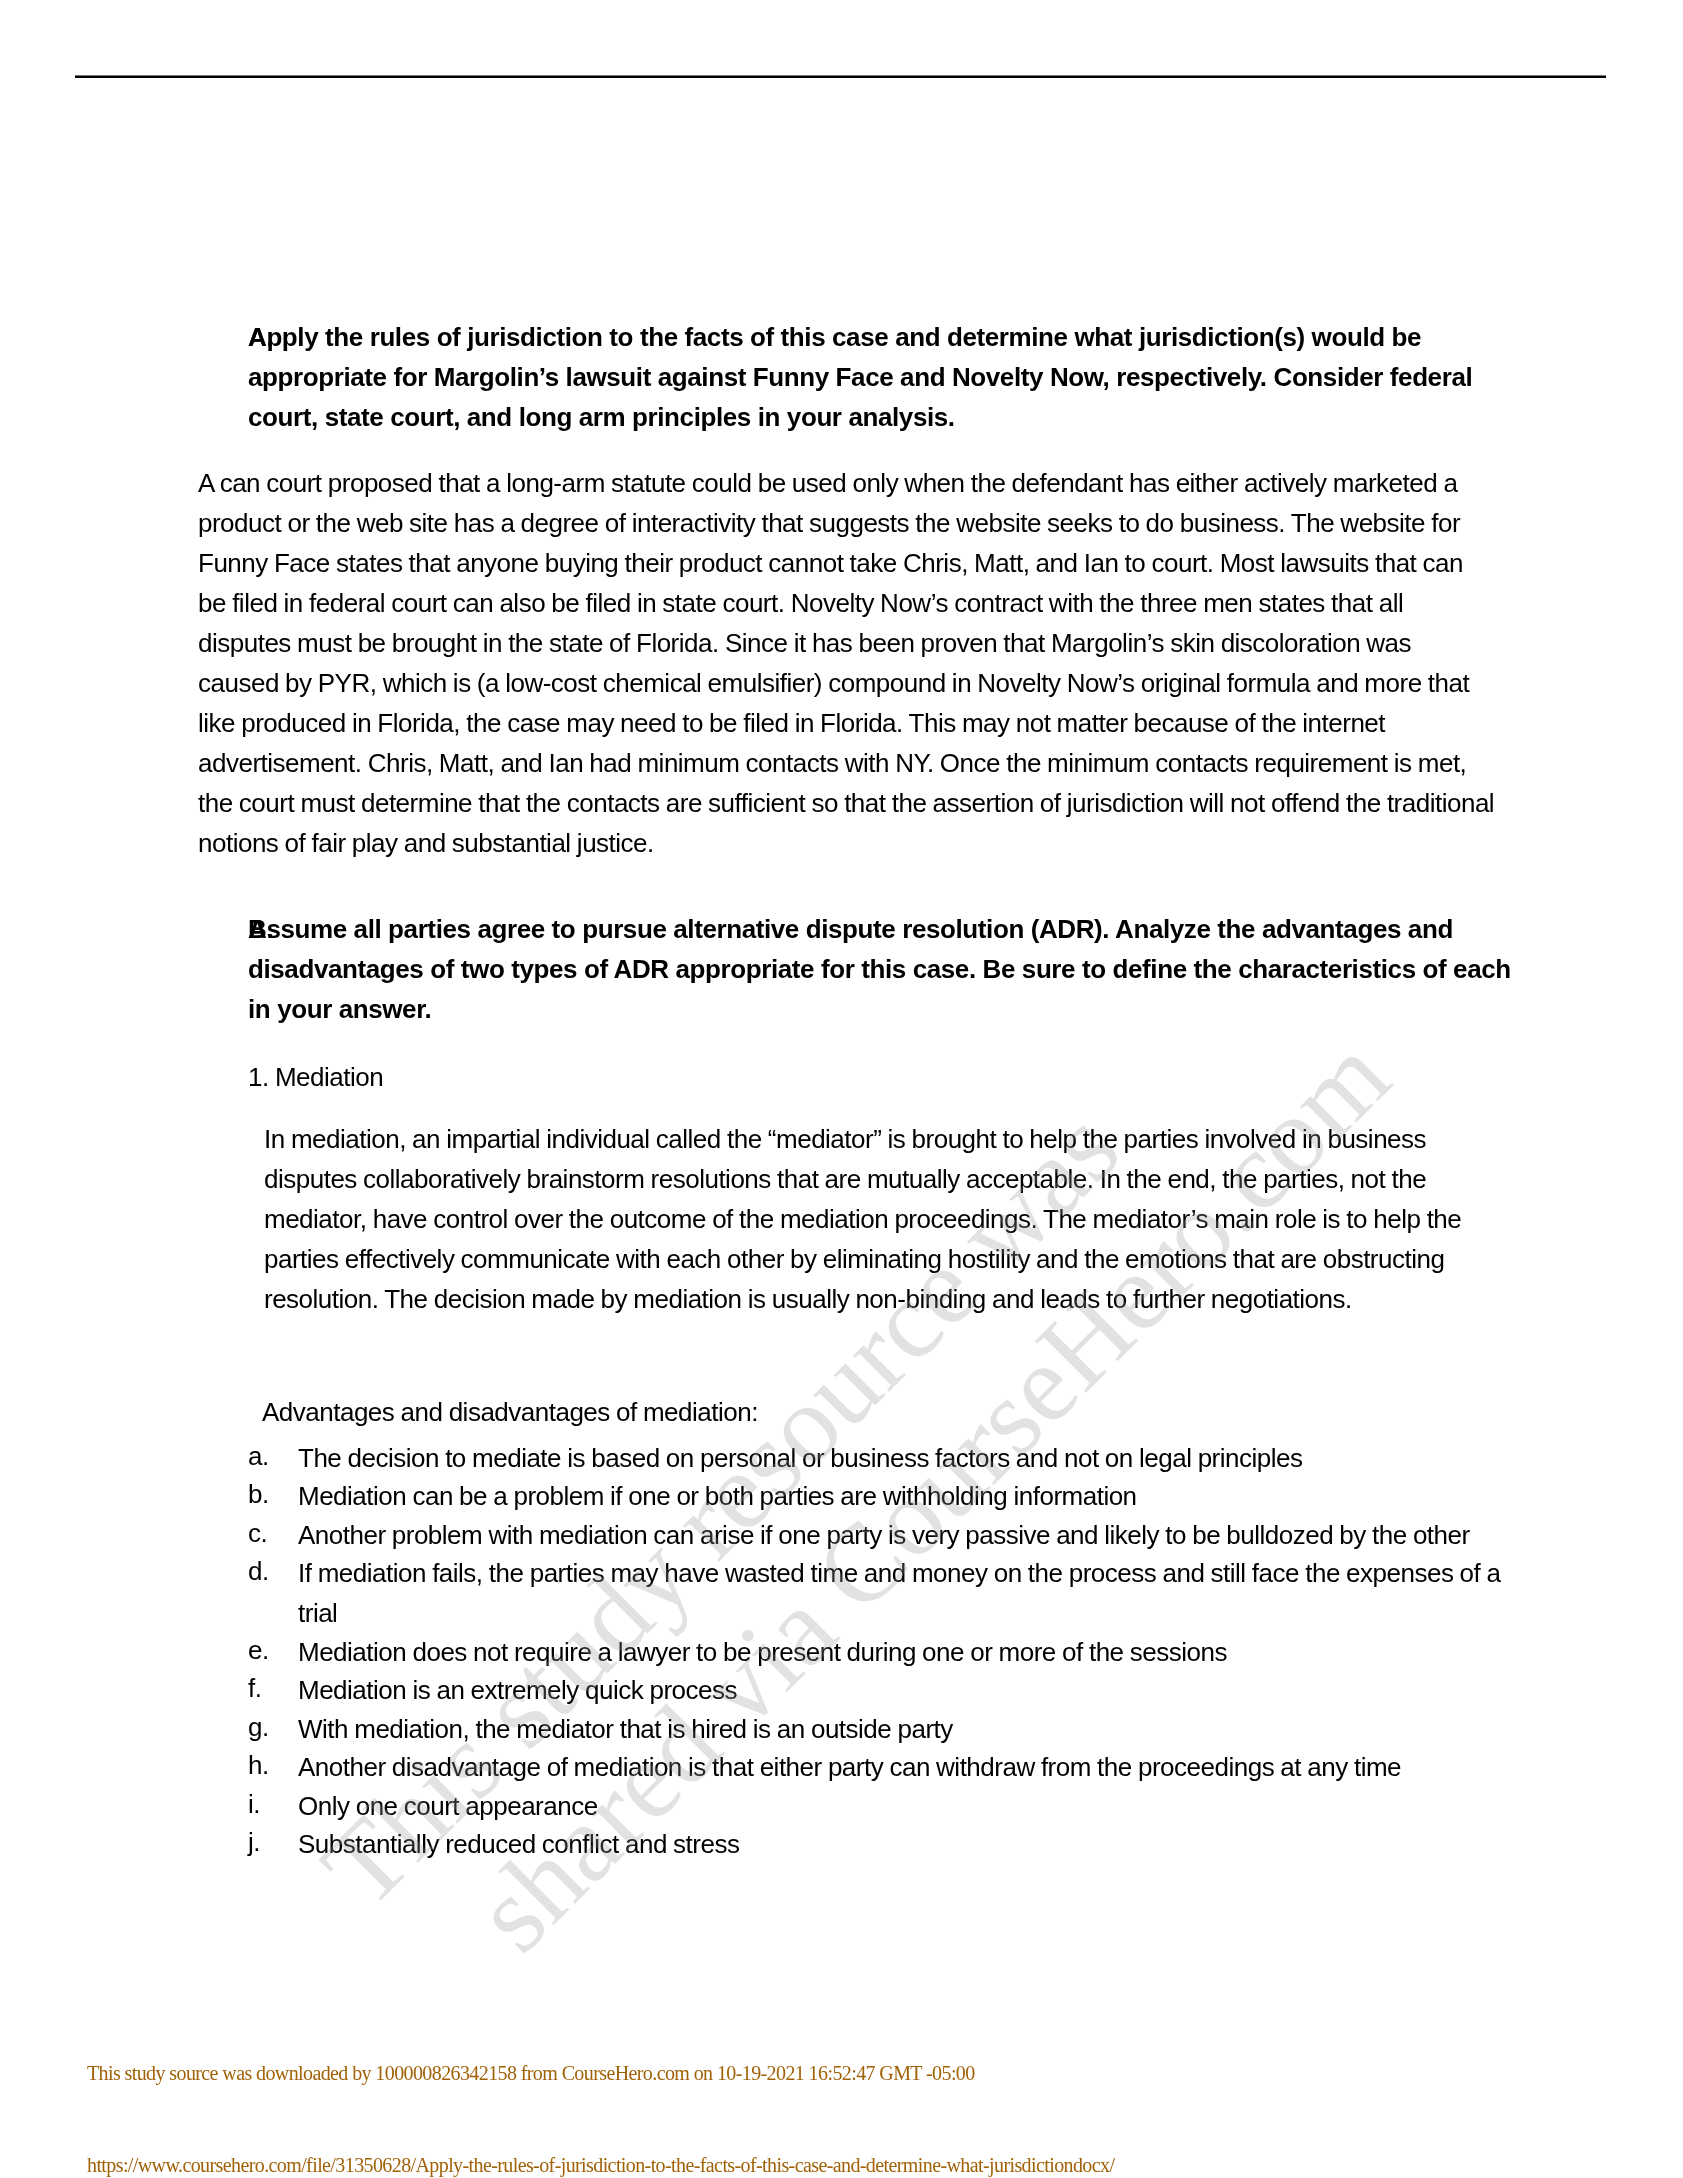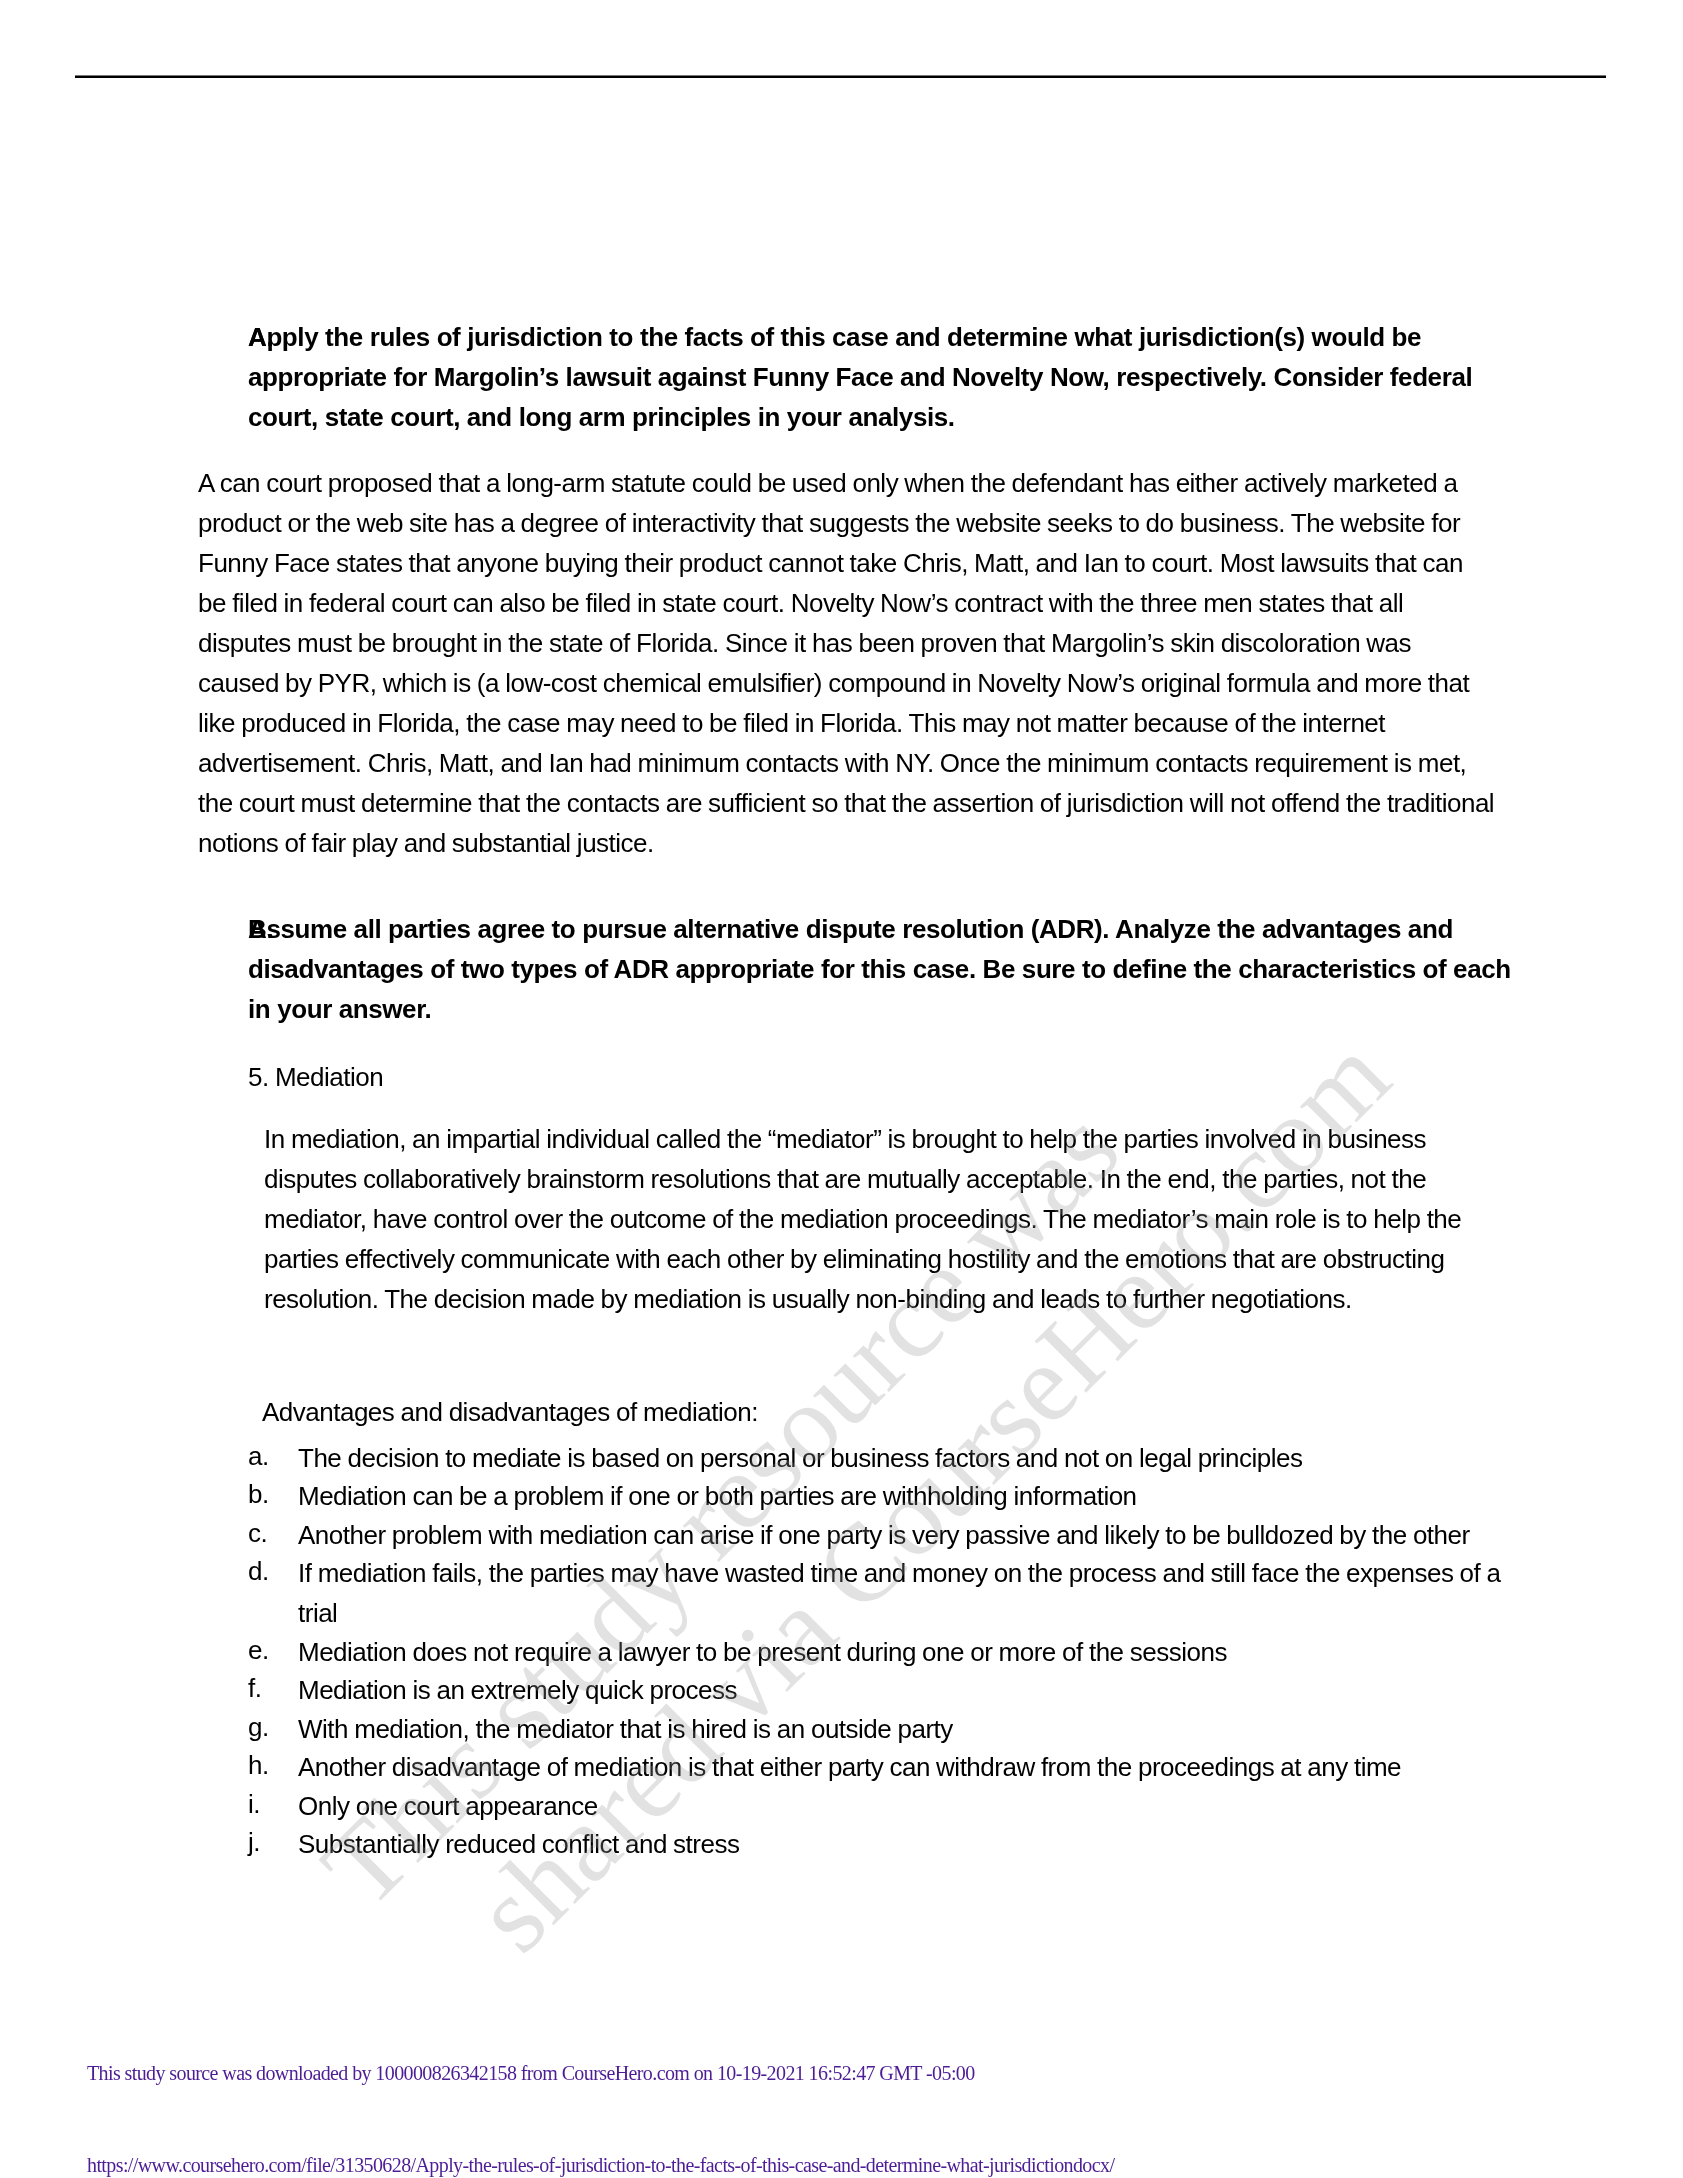--- a/index.html
+++ b/index.html
@@ -122,21 +122,21 @@
     .wm-line-2 {
       left: 450px;
       top: 1886px;
       transform: rotate(-45deg);
     }
     .footer-text {
       position: absolute;
       left: 87px;
       font-family: "Liberation Serif", "DejaVu Serif", serif;
       font-size: 20px;
-      color: #4c1d95;
+      color: #a16207;
       letter-spacing: -0.6px;
       white-space: nowrap;
     }
     .footer-download { top: 2062px; }
     .footer-url { top: 2154px; font-family: Liberation Serif, serif; }
   </style>
 </head>
 <body>
 
 <div class="page">
@@ -148,21 +148,21 @@
     <span class="q-text">Apply the rules of jurisdiction to the facts of this case and determine what jurisdiction(s) would be appropriate for Margolin’s lawsuit against Funny Face and Novelty Now, respectively. Consider federal court, state court, and long arm principles in your analysis.</span>
   </div>
 
   <p class="para para-a" style="margin:0;">A can court proposed that a long-arm statute could be used only when the defendant has either actively marketed a product or the web site has a degree of interactivity that suggests the website seeks to do business. The website for Funny Face states that anyone buying their product cannot take Chris, Matt, and Ian to court.  Most lawsuits that can be filed in federal court can also be filed in state court. Novelty Now’s contract with the three men states that all disputes must be brought in the state of Florida. Since it has been proven that Margolin’s skin discoloration was caused by PYR, which is (a low-cost chemical emulsifier) compound in Novelty Now’s original formula and more that like produced in Florida, the case may need to be filed in Florida. This may not matter because of the internet advertisement. Chris, Matt, and Ian had minimum contacts with NY. Once the minimum contacts requirement is met, the court must determine that the contacts are sufficient so that the assertion of jurisdiction will not offend the traditional notions of fair play and substantial justice.</p>
 
   <div class="q-block" style="top:909px;">
     <span class="q-marker">B.</span>
     <span class="q-text">Assume all parties agree to pursue alternative dispute resolution (ADR). Analyze the advantages and disadvantages of two types of ADR appropriate for this case. Be sure to define the characteristics of each in your answer.</span>
   </div>
 
-  <p class="para para-med-head" style="margin:0;">5. Mediation</p>
+  <p class="para para-med-head" style="margin:0;">1. Mediation</p>
 
   <p class="para para-med-body" style="margin:0;">In mediation, an impartial individual called the “mediator” is brought to help the parties involved in business disputes collaboratively brainstorm resolutions that are mutually acceptable. In the end, the parties, not the mediator, have control over the outcome of the mediation proceedings. The mediator’s main role is to help the parties effectively communicate with each other by eliminating hostility and the emotions that are obstructing resolution. The decision made by mediation is usually non-binding and leads to further negotiations.</p>
 
   <p class="para para-adv-head" style="margin:14px;">Advantages and disadvantages of mediation:</p>
 
   <ol class="list">
     <li>
         <span class="li-marker">a.</span>
         <span class="li-text">The decision to mediate is based on personal or business factors and not on legal principles</span>
       </li>

